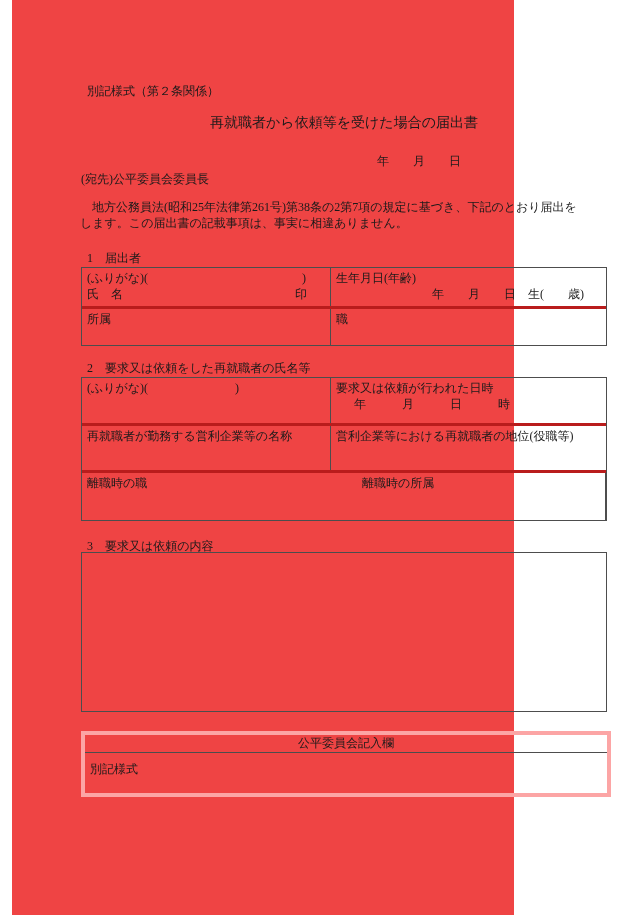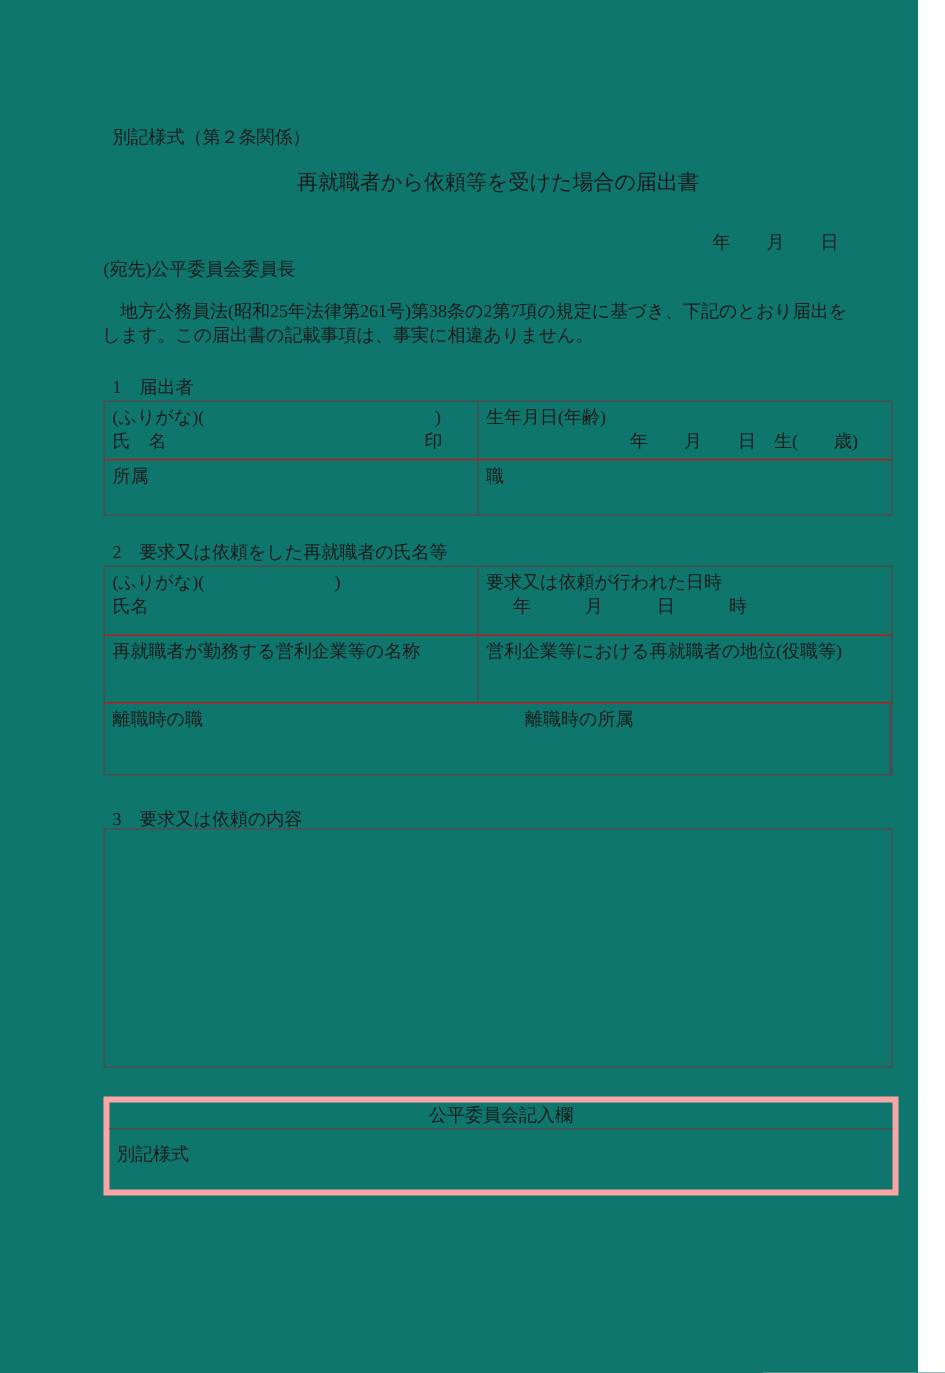--- a/index.html
+++ b/index.html
@@ -4,39 +4,39 @@
 <style>
   html,body{margin:0;padding:0;}
   body{
     width:630px;height:915px;
     background:#ffffff;
     font-family:"Liberation Serif","DejaVu Serif",serif;
     color:#1a1a1a;
     position:relative;
     overflow:hidden;
   }
-  .page{position:absolute;left:0;top:0;width:612px;height:915px;background:#0f766e;}
+  .page{position:absolute;left:12px;top:0;width:502px;height:915px;background:#ef4444;}
   [data-bind]{white-space:pre-wrap;}
   .abs{position:absolute;}
   .fs12{font-size:12px;line-height:16px;}
   .form-ref{left:75px;top:83px;}
   .title{left:69px;top:114px;width:526px;text-align:center;font-size:14px;line-height:18px;}
   .date-line{top:153px;right:53px;}
   .addressee{left:69px;top:171px;}
   .declaration{left:68px;top:199px;width:502px;}
   .sec-heading{font-size:12px;line-height:15px;}
   .h1{left:75px;top:251px;}
   .h2{left:75px;top:361px;}
   .h3{left:75px;top:539px;}
   
   .tbl{position:absolute;left:69px;width:524px;border:1px solid #4d4d4d;}
   .t1{top:267px;}
   .t2{top:377px;}
   .row{display:flex;}
-  .row + .row{border-top:1px solid #b91c1c;}
+  .row + .row{border-top:3px solid #b91c1c;}
   .cell{padding:2px 5px;font-size:12px;line-height:16px;box-sizing:border-box;position:relative;}
   .cell.left{width:249px;border-right:1px solid #4d4d4d;flex:none;}
   .cell.right{flex:1;}
   .t1 .r1{height:38px;}
   .t1 .r2{height:36px;}
   .t2 .r1{height:45px;}
   .t2 .r2{height:44px;}
   .t2 .r3{height:47px;}
   .line{position:relative;}
   .pclose-t1{position:absolute;left:215px;top:0;}
@@ -93,21 +93,20 @@
 
   <div class="abs sec-heading h2" data-bind="reemployed_section.heading">2　要求又は依頼をした再就職者の氏名等</div>
 
   <div class="tbl t2">
     <div class="row r1">
       <div class="cell left">
         <div class="line">
           <span data-bind="reemployed_section.furigana_label">(ふりがな)(</span>
           <span class="pclose-t2" data-bind="reemployed_section.furigana_close">)</span>
         </div>
-        <div class="line" data-bind="reemployed_section.name_label">氏名</div>
       </div>
       <div class="cell right">
         <div class="line" data-bind="reemployed_section.request_datetime_label">要求又は依頼が行われた日時</div>
         <div class="line indent-dt" data-bind="reemployed_section.request_datetime_blank">年　　　月　　　日　　　時</div>
       </div>
     </div>
     <div class="row r2">
       <div class="cell left" data-bind="reemployed_section.company_name_label">再就職者が勤務する営利企業等の名称</div>
       <div class="cell right" data-bind="reemployed_section.company_position_label">営利企業等における再就職者の地位(役職等)</div>
     </div>

